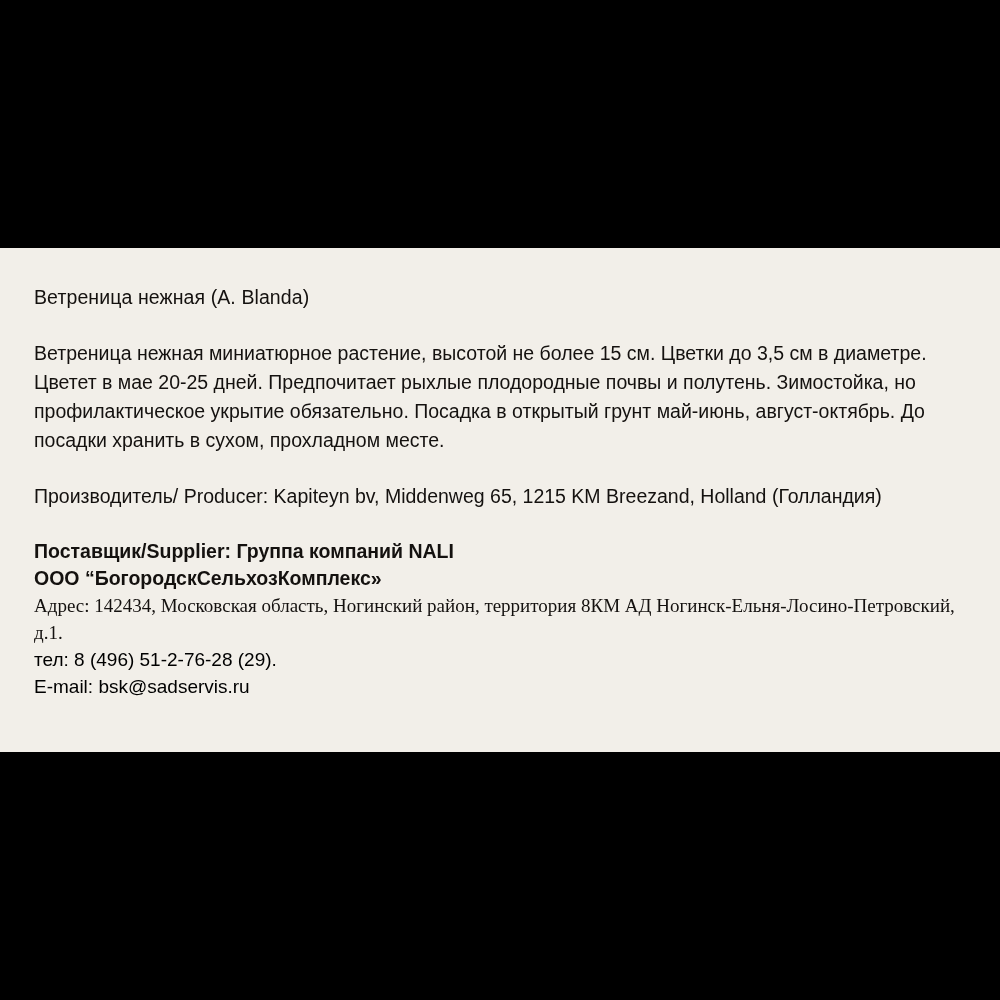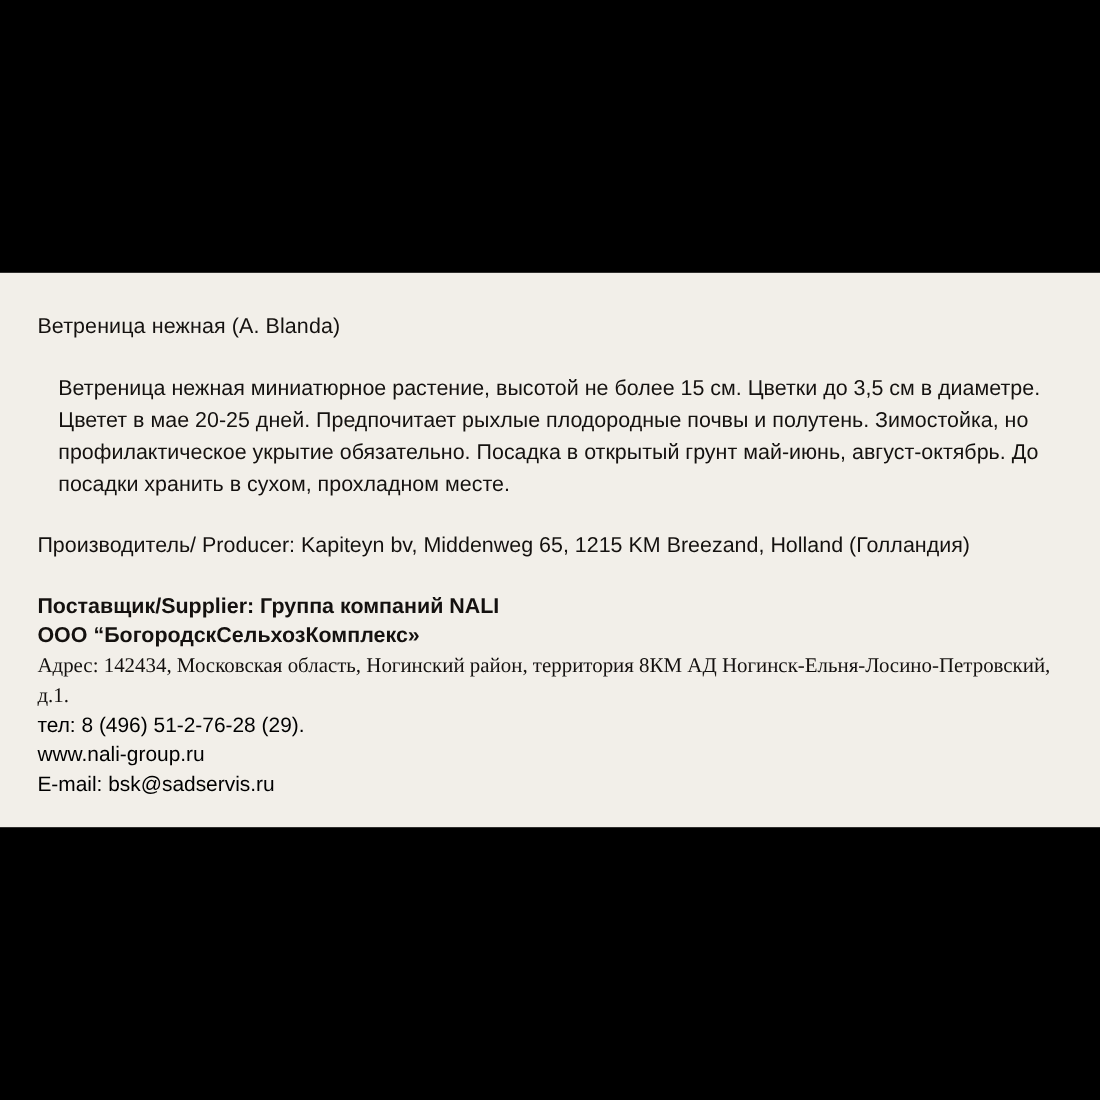--- a/index.html
+++ b/index.html
@@ -34,21 +34,20 @@
     color: #14110f;
     letter-spacing: 0.1px;
     margin: 10px 0 0 0;
   }
   .body-block {
     margin-top: 30px;
     font-size: 19.5px;
     line-height: 29px;
     color: #14110f;
     max-width: 938px;
-    margin-left: 19px;
   }
   .producer-line {
     margin-top: 30px;
     font-size: 19.5px;
     color: #14110f;
   }
   .supplier-block {
     margin-top: 30px;
   }
   .supplier-strong {
@@ -80,18 +79,17 @@
 
     <div class="body-block">Ветреница нежная миниатюрное растение, высотой не более 15 см. Цветки до 3,5 см в диаметре. Цветет в мае 20-25 дней. Предпочитает рыхлые плодородные почвы и полутень. Зимостойка, но профилактическое укрытие обязательно. Посадка в открытый грунт  май-июнь, август-октябрь. До посадки хранить в сухом, прохладном месте.</div>
 
     <div class="producer-line">Производитель/ Producer: Kapiteyn bv, Middenweg 65, 1215 KM Breezand, Holland (Голландия)</div>
 
     <div class="supplier-block">
       <div class="supplier-strong">Поставщик/Supplier: Группа компаний NALI</div>
       <div class="supplier-strong">ООО “БогородскСельхозКомплекс»</div>
       <div class="addr-line">Адрес: 142434, Московская область, Ногинский район, территория 8КМ АД Ногинск-Ельня-Лосино-Петровский, д.1.</div>
       <div class="contact-line">тел: 8 (496) 51-2-76-28 (29).</div>
-      <div class="contact-line">www.nali-group.ru</div>
       <div class="contact-line">E-mail: bsk@sadservis.ru</div>
     </div>
 
   </div>
 </div>
 
 </body></html>

